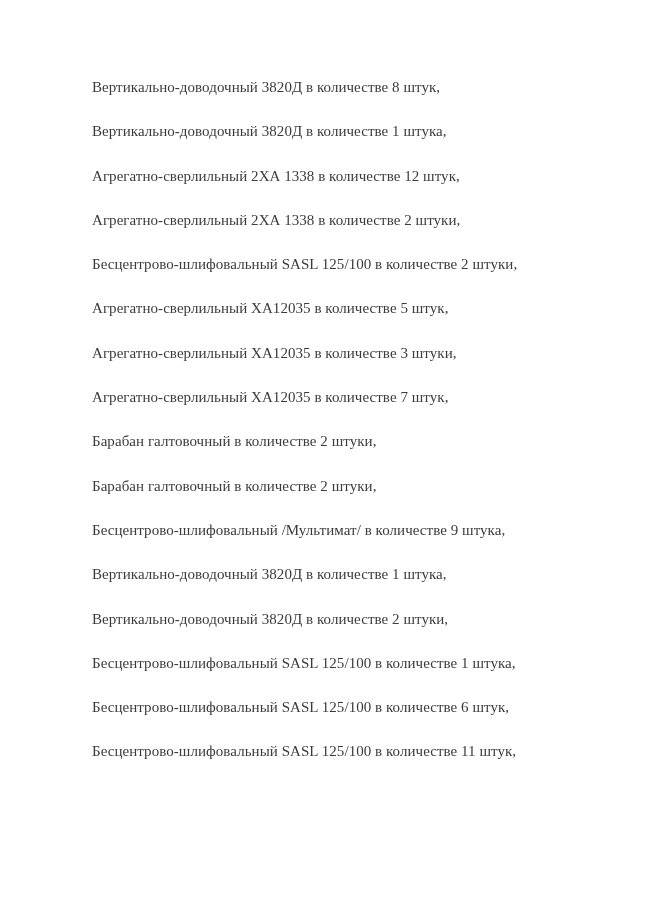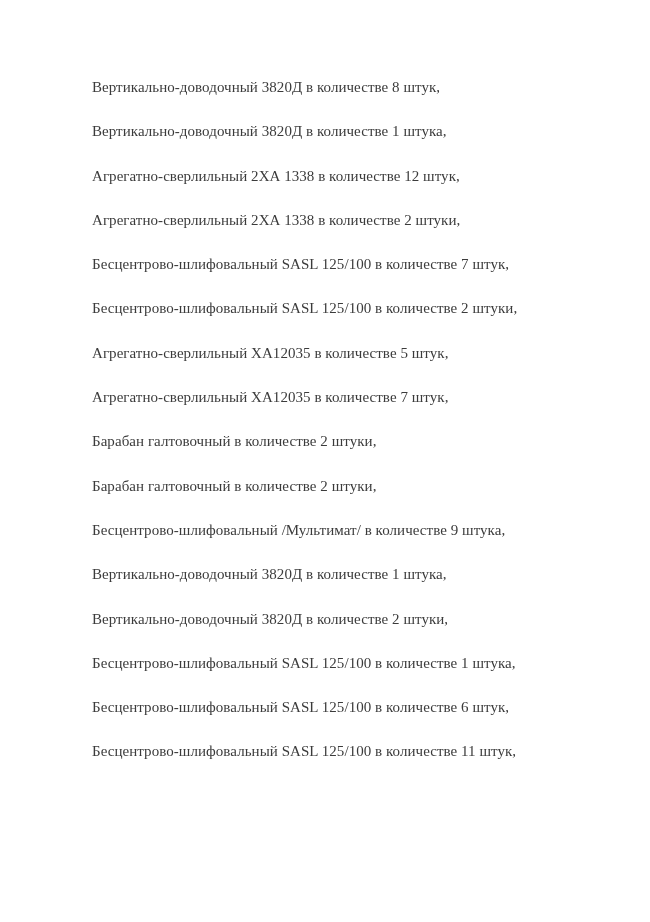--- a/index.html
+++ b/index.html
@@ -40,23 +40,23 @@
 </style>
 </head>
 <body>
 
 <div class="page">
   <div class="doc-body">
     <p class="doc-line">Вертикально-доводочный 3820Д в количестве 8 штук,</p>
     <p class="doc-line">Вертикально-доводочный 3820Д в количестве 1 штука,</p>
     <p class="doc-line">Агрегатно-сверлильный 2ХА 1338 в количестве 12 штук,</p>
     <p class="doc-line">Агрегатно-сверлильный 2ХА 1338 в количестве 2 штуки,</p>
-    <p class="doc-line">Бесцентрово-шлифовальный SASL 125/100 в количестве 7 штук,</p>
     <p class="doc-line">Бесцентрово-шлифовальный SASL 125/100 в количестве 2 штуки,</p>
     <p class="doc-line">Агрегатно-сверлильный ХА12035 в количестве 5 штук,</p>
+    <p class="doc-line">Агрегатно-сверлильный ХА12035 в количестве 3 штуки,</p>
     <p class="doc-line">Агрегатно-сверлильный ХА12035 в количестве 7 штук,</p>
     <p class="doc-line">Барабан галтовочный в количестве 2 штуки,</p>
     <p class="doc-line">Барабан галтовочный в количестве 2 штуки,</p>
     <p class="doc-line">Бесцентрово-шлифовальный /Мультимат/ в количестве 9 штука,</p>
     <p class="doc-line">Вертикально-доводочный 3820Д в количестве 1 штука,</p>
     <p class="doc-line">Вертикально-доводочный 3820Д в количестве 2 штуки,</p>
     <p class="doc-line">Бесцентрово-шлифовальный SASL 125/100 в количестве 1 штука,</p>
     <p class="doc-line">Бесцентрово-шлифовальный SASL 125/100 в количестве 6 штук,</p>
     <p class="doc-line">Бесцентрово-шлифовальный SASL 125/100 в количестве 11 штук,</p>
 

